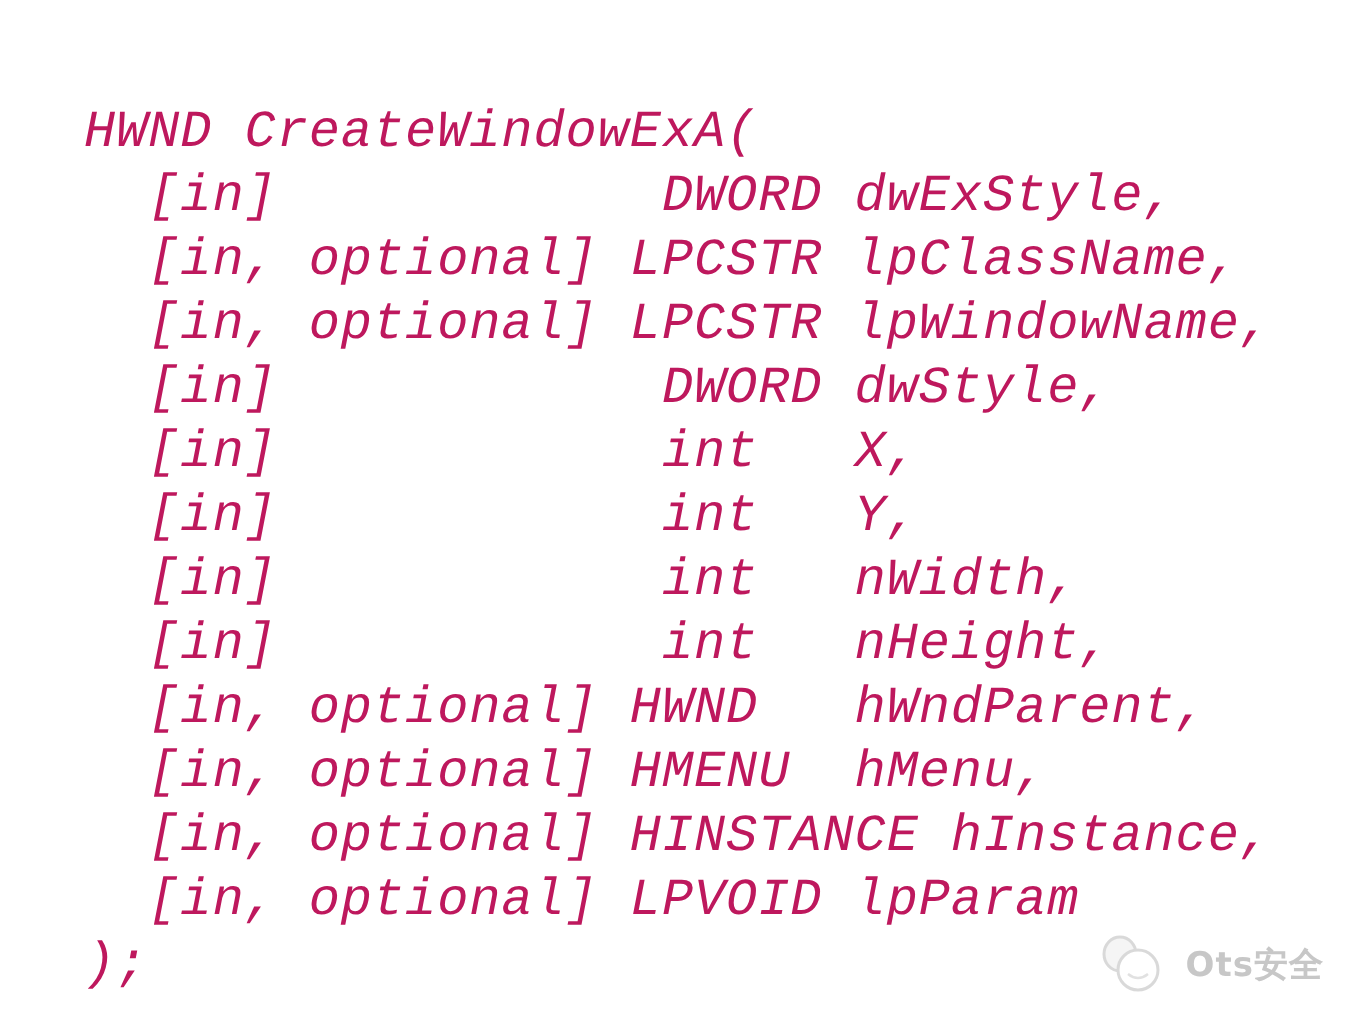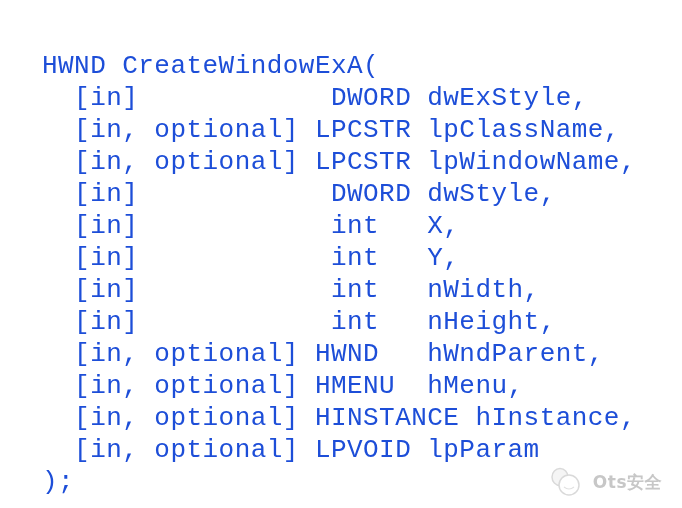--- a/index.html
+++ b/index.html
@@ -47,21 +47,21 @@
     color: #c7c7c7;
     text-shadow: 1px 1px 0 #ffffff, -1px -1px 0 rgba(255,255,255,0.9);
     letter-spacing: 0.5px;
   }
 </style>
 </head>
 <body>
 
 <div class="page" style="background: rgb(255, 255, 255);">
 
-  <pre class="code" style="color: #1d4ed8;">HWND CreateWindowExA(
+  <pre class="code" style="color: #be185d; font-style: italic;">HWND CreateWindowExA(
   [in]            DWORD dwExStyle,
   [in, optional] LPCSTR lpClassName,
   [in, optional] LPCSTR lpWindowName,
   [in]            DWORD dwStyle,
   [in]            int   X,
   [in]            int   Y,
   [in]            int   nWidth,
   [in]            int   nHeight,
   [in, optional] HWND   hWndParent,
   [in, optional] HMENU  hMenu,

